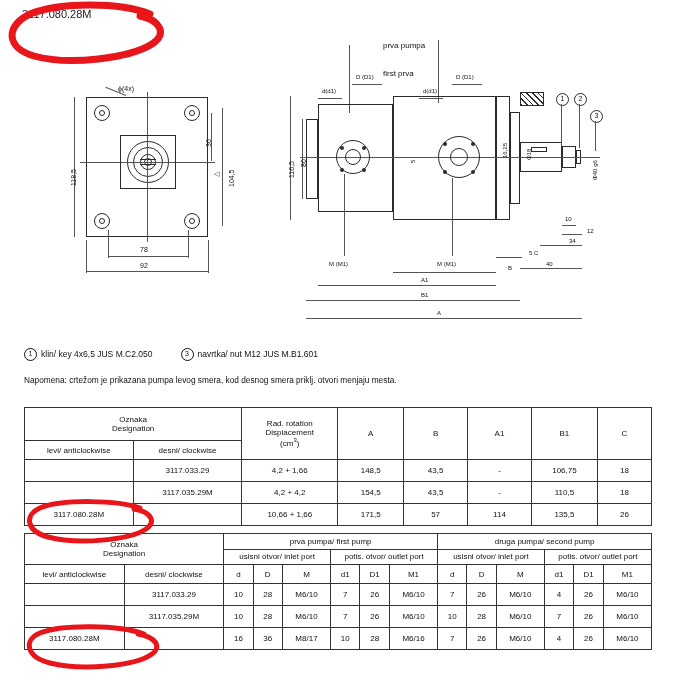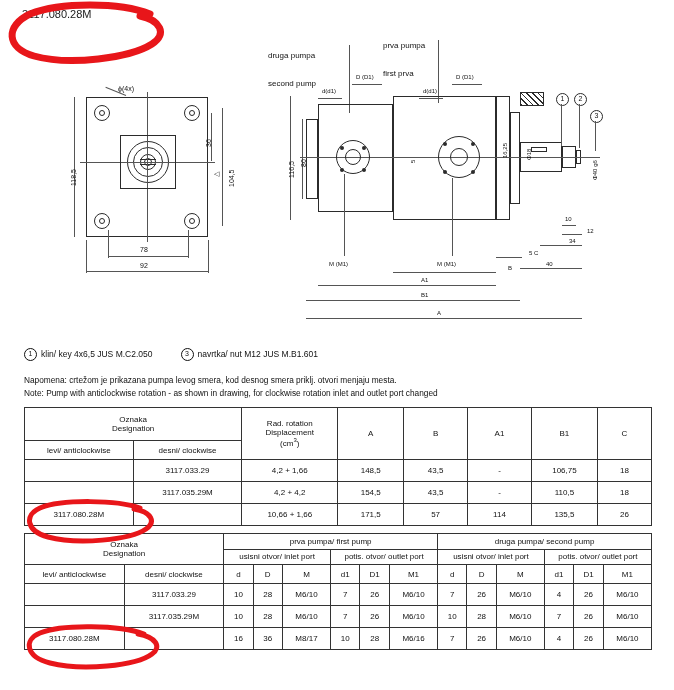--- a/index.html
+++ b/index.html
@@ -101,24 +101,20 @@
 
     <div class="abs lbl-sm rot" style="left:70px;top:186px;transform:rotate(-90deg);">118,5</div>
     <div class="abs lbl-sm rot" style="left:228px;top:187px;transform:rotate(-90deg);">104,5</div>
     <div class="abs lbl-sm rot" style="left:205px;top:147px;transform:rotate(-90deg);">36</div>
     <div class="abs lbl-sm" style="left:140px;top:246px;">78</div>
     <div class="abs lbl-sm" style="left:140px;top:262px;">92</div>
     <div class="abs lbl-sm" style="left:118px;top:85px;">ϕ(4x)</div>
     <div class="ln thin" style="left:104px;top:95px;width:22px;height:1px;transform:rotate(22deg);transform-origin:right center;"></div>
     <div class="abs lbl-sm" style="left:214px;top:170px;">◁</div>
 
-    <div class="abs lbl" style="left:268px;top:33px;">
-      <div>druga pumpa</div>
-      <div>second pump</div>
-    </div>
     <div class="abs lbl" style="left:383px;top:23px;">
       <div>prva pumpa</div>
       <div>first prva</div>
     </div>
     <div class="ln v1 thin" style="left:349px;top:45px;height:68px;"></div>
     <div class="ln v1 thin" style="left:438px;top:40px;height:63px;"></div>
 
     <div class="abs lbl-xs" style="left:356px;top:74px;">D (D1)</div>
     <div class="abs lbl-xs" style="left:322px;top:88px;">d(d1)</div>
     <div class="abs lbl-xs" style="left:456px;top:74px;">D (D1)</div>
@@ -207,21 +203,20 @@
       </span>
       <span class="itm">
         <span class="circ-num">3</span>
         <span>navrtka/ nut M12 JUS M.B1.601</span>
       </span>
     </div>
   </div>
 
   <div class="note">
     <div>Napomena:  crtežom  je  prikazana  pumpa  levog  smera,  kod  desnog  smera  priklj.  otvori  menjaju  mesta.</div>
-    <div>Note: Pump with anticlockwise rotation - as shown in drawing, for clockwise rotation inlet and outlet port changed</div>
   </div>
 
   <table class="t1">
     <tbody>
         <tr>
       <td colspan="2" style="width:210px;height:30px;white-space:pre-line;">Oznaka
 Designation</td>
       <td rowspan="2" style="width:92px;">
         <span>Rad. rotation</span><br>
         <span>Displacement</span><br>

